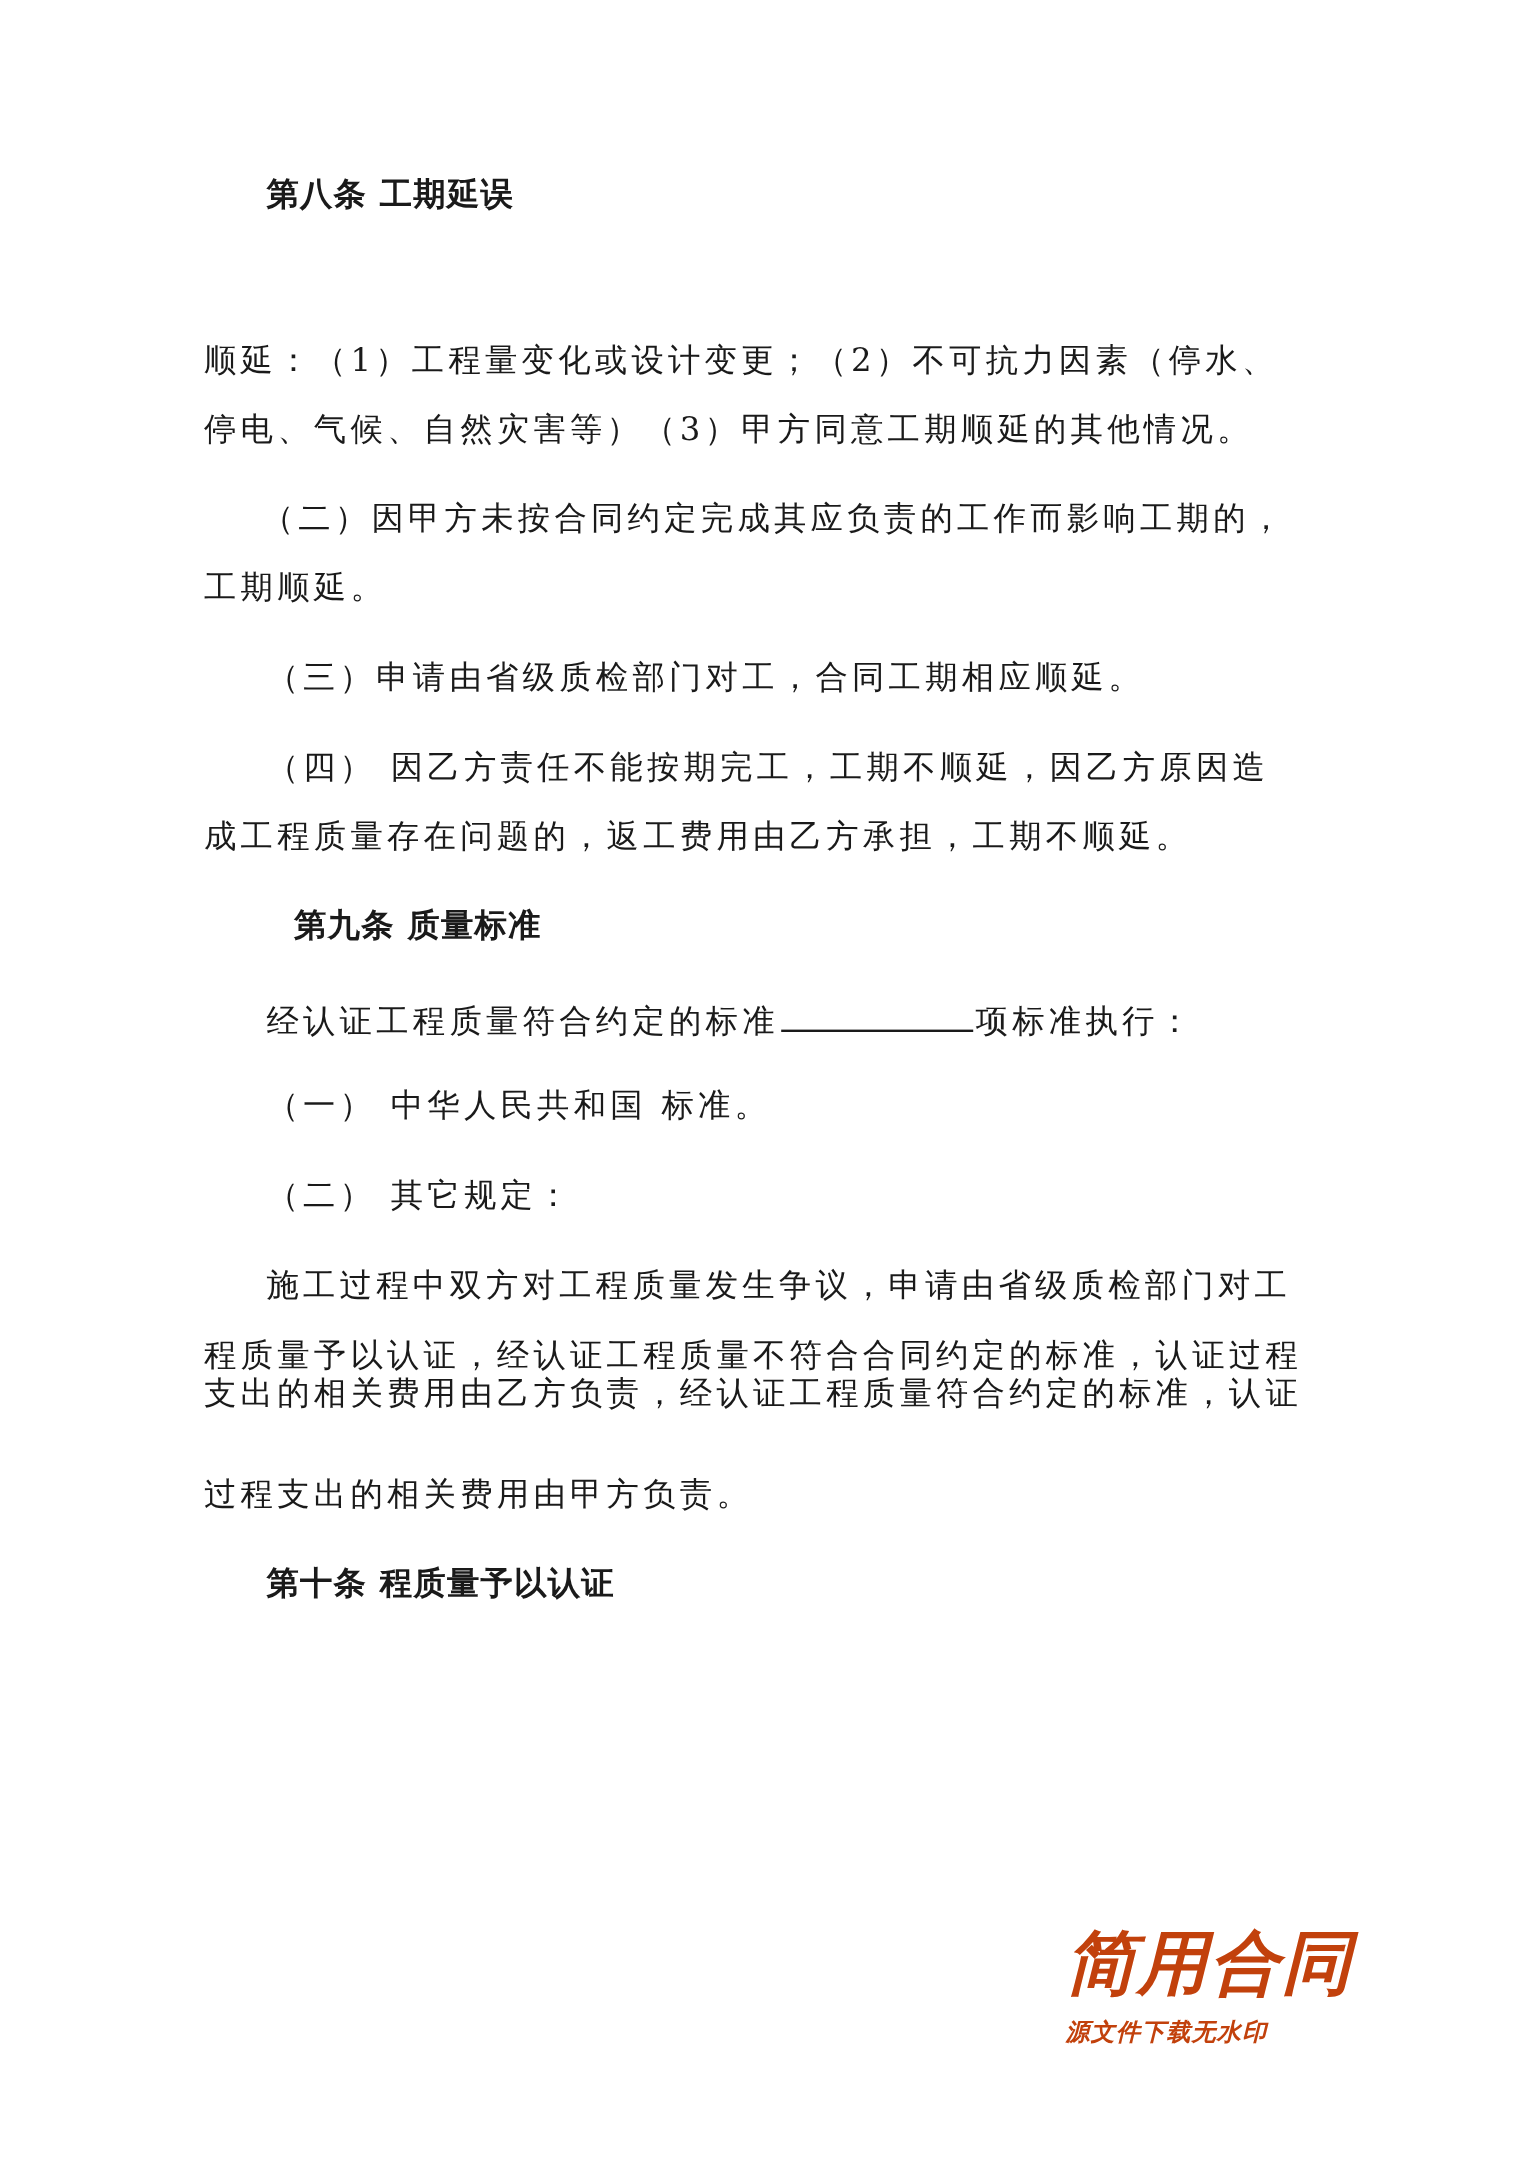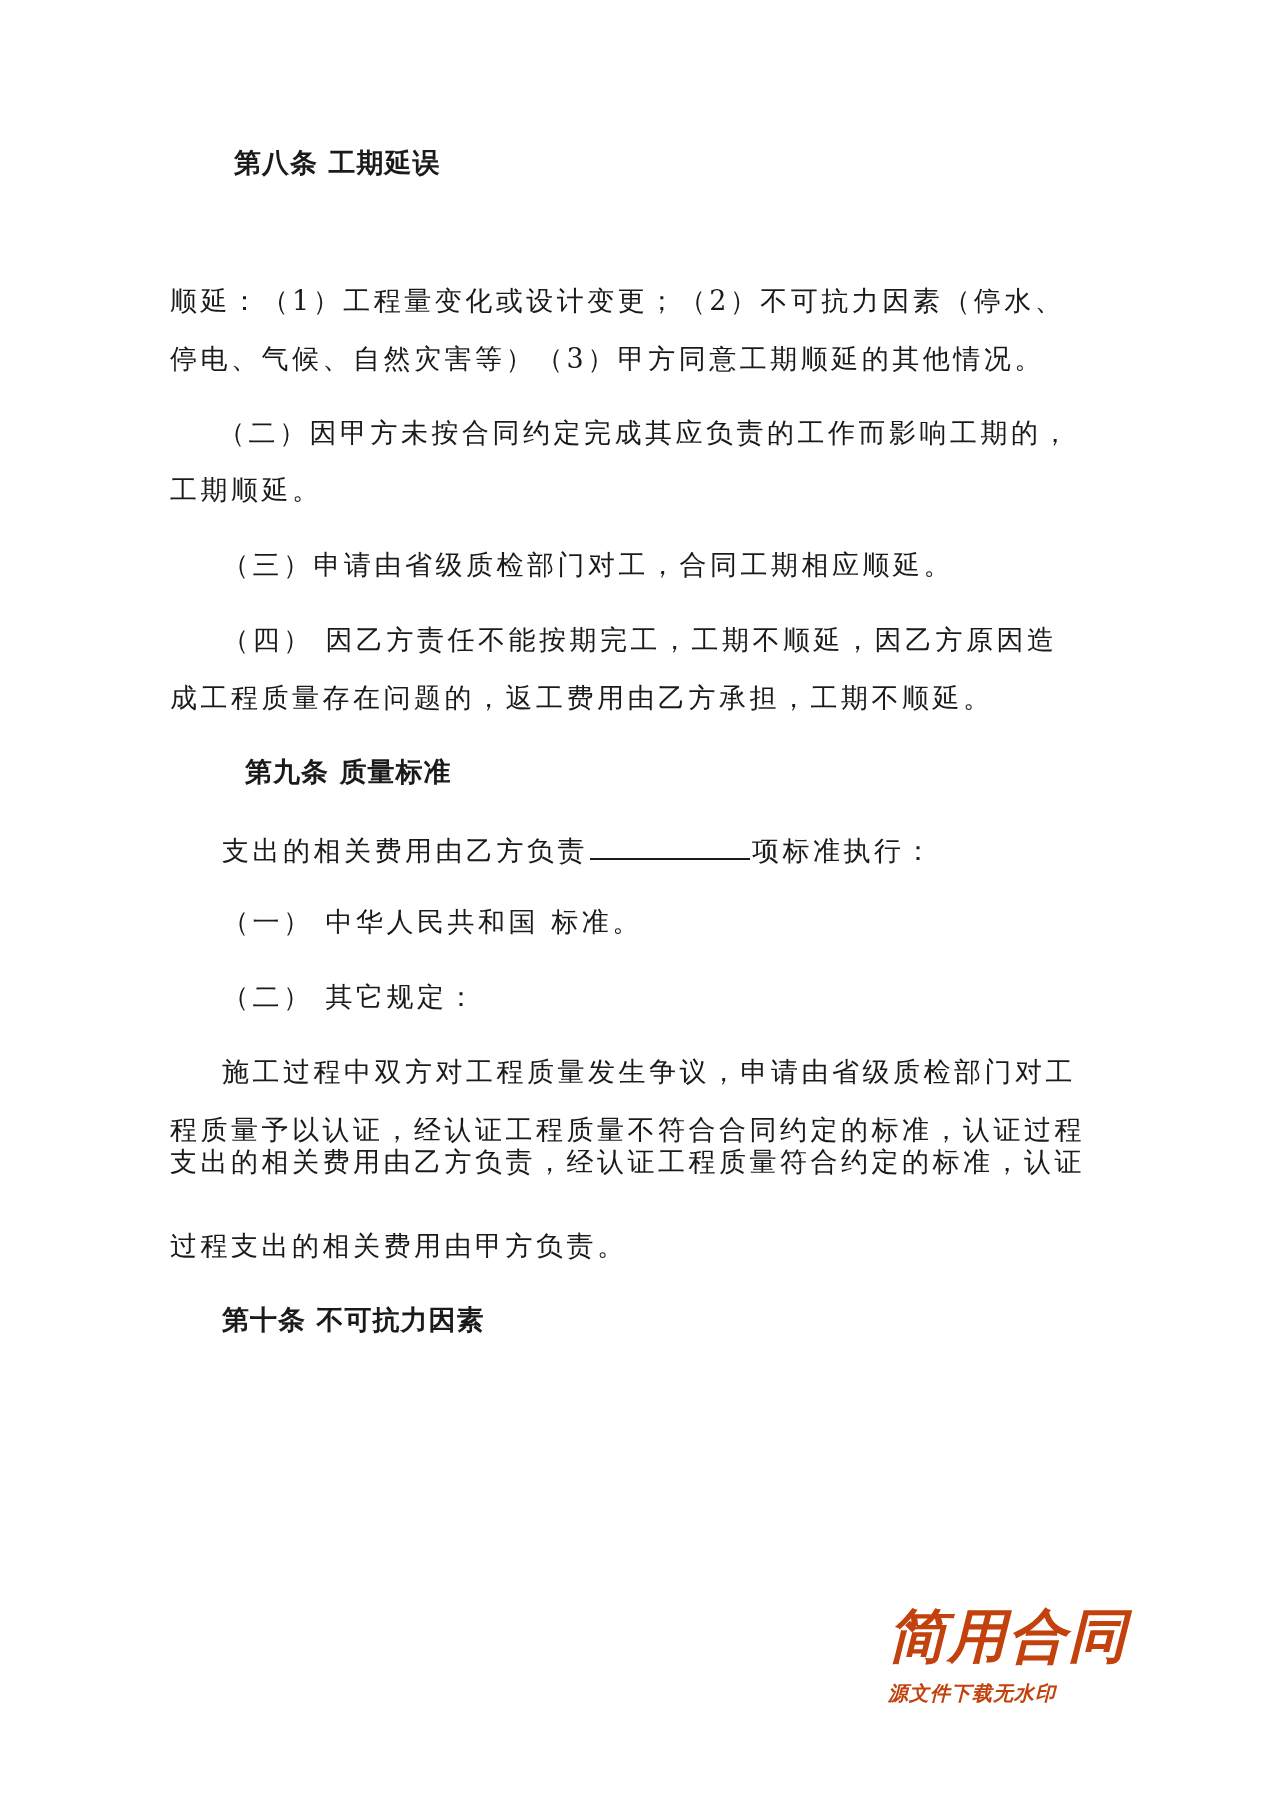--- a/index.html
+++ b/index.html
@@ -12,40 +12,40 @@
     .wm { position: absolute; color: #c2410c; font-family: "DejaVu Sans", "Liberation Sans", sans-serif;
       font-weight: bold; font-style: italic; white-space: nowrap; }
     .wm-title { left: 888px; top: 1598px; font-size: 58px; letter-spacing: 2px; }
     .wm-sub { left: 888px; top: 1680px; font-size: 20px; letter-spacing: 1px; }
   </style>
 </head>
 <body>
 
 <div class="page">
 
-  <div class="line heading" style="left:222px; top:149px;margin-left:12px;">第八条 工期延误</div>
+  <div class="line heading" style="left:222px; top:149px;">第八条 工期延误</div>
 
   <div class="line" style="left:170px; top:287px;">顺延：（1）工程量变化或设计变更；（2）不可抗力因素（停水、</div>
   <div class="line" style="left:170px; top:345px;">停电、气候、自然灾害等）（3）甲方同意工期顺延的其他情况。</div>
   <div class="line" style="left:218px; top:419px;">（二）因甲方未按合同约定完成其应负责的工作而影响工期的，</div>
   <div class="line" style="left:170px; top:476px;">工期顺延。</div>
   <div class="line" style="left:222px; top:551px;">（三）申请由省级质检部门对工，合同工期相应顺延。</div>
   <div class="line" style="left:222px; top:626px;">（四） 因乙方责任不能按期完工，工期不顺延，因乙方原因造</div>
   <div class="line" style="left:170px; top:684px;">成工程质量存在问题的，返工费用由乙方承担，工期不顺延。</div>
 
   <div class="line heading" style="left:222px; top:758px;margin-left:23px;">第九条 质量标准</div>
 
   <div class="line" style="left:222px; top:834px;">
-    <span>支出的相关费用由乙方负责</span><span class="blank"></span><span>项标准执行：</span>
+    <span>经认证工程质量符合约定的标准</span><span class="blank"></span><span>项标准执行：</span>
   </div>
 
   <div class="line" style="left:222px; top:908px;">（一） 中华人民共和国 标准。</div>
   <div class="line" style="left:222px; top:983px;">（二） 其它规定：</div>
   <div class="line" style="left:222px; top:1058px;">施工过程中双方对工程质量发生争议，申请由省级质检部门对工</div>
   <div class="line" style="left:170px; top:1116px;">程质量予以认证，经认证工程质量不符合合同约定的标准，认证过程</div>
   <div class="line" style="left:170px; top:1148px;">支出的相关费用由乙方负责，经认证工程质量符合约定的标准，认证</div>
   <div class="line" style="left:170px; top:1232px;">过程支出的相关费用由甲方负责。</div>
 
-  <div class="line heading" style="left:222px; top:1306px;">第十条 不可抗力因素</div>
+  <div class="line heading" style="left:222px; top:1306px;">第十条 程质量予以认证</div>
 
   <div class="wm wm-title">简用合同</div>
   <div class="wm wm-sub">源文件下载无水印</div>
 </div>
 
 </body></html>

